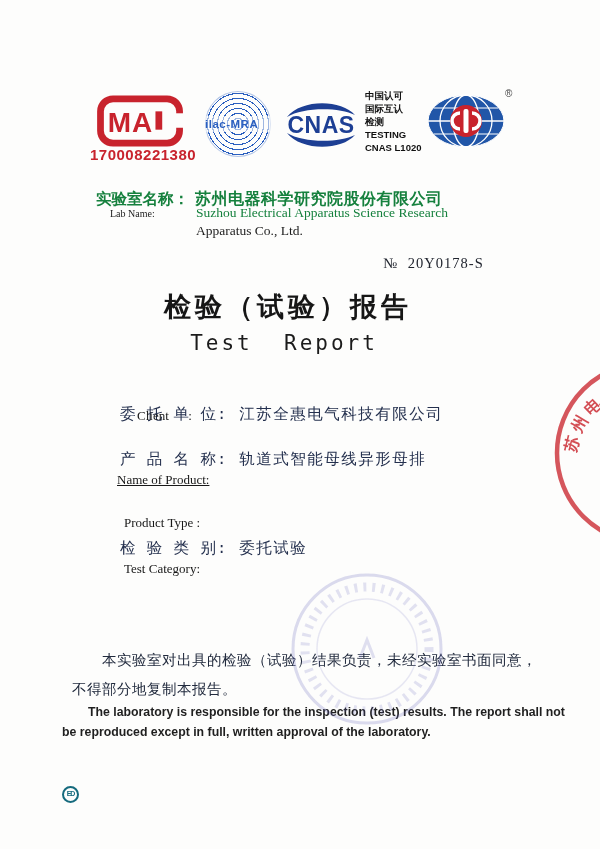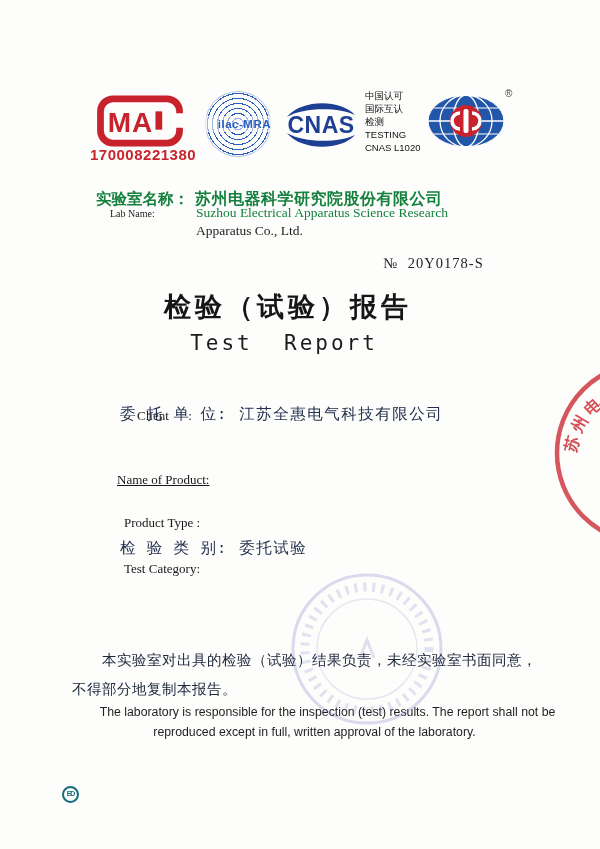--- a/index.html
+++ b/index.html
@@ -20,27 +20,27 @@
     font-family:"Liberation Sans", sans-serif;
   }
   .ilac{
     position:absolute;left:205px;top:91px;width:66px;height:66px;border-radius:50%;
     background:repeating-radial-gradient(circle at 50% 50%, #2a5fc0 0 1.1px, rgba(255,255,255,0) 1.1px 5px);
     box-shadow:0 0 0 1px rgba(42,95,192,.35) inset;
   }
   .ilac-band{
     position:absolute;left:0;top:25px;width:100%;height:16px;
     background:rgba(253,253,252,.55);
-    color:#2a5fc0;font-weight:bold;font-size:11.5px;line-height:16px;text-align:right;
+    color:#2a5fc0;font-weight:bold;font-size:11.5px;line-height:16px;text-align:left;
     letter-spacing:.5px;
   }
   .cnas{position:absolute;left:281px;top:96px;width:80px;height:58px;}
   .acc-text{
     position:absolute;left:365px;top:89px;width:72px;
-    font-size:9.5px;line-height:13px;font-weight:normal;color:#111;
+    font-size:9.5px;line-height:13px;font-weight:bold;color:#111;
     font-family:"Liberation Sans", sans-serif;
   }
   .globe{position:absolute;left:426px;top:92px;width:80px;height:58px;}
   .registered{
     position:absolute;left:505px;top:88px;font-size:10px;color:#444;
   }
   
   .lab-zh{
     position:absolute;left:96px;top:188px;display:flex;gap:6px;
     font-weight:bold;color:#15803d;white-space:nowrap;
@@ -91,23 +91,22 @@
   
   .disc-zh{
     position:absolute;left:72px;top:646px;width:470px;
     font-family:"DejaVu Serif", serif;
     font-size:14.5px;line-height:29px;color:#212a3d;
     text-indent:30px;letter-spacing:.5px;
   }
   .disc-en{
     position:absolute;left:62px;top:702px;width:505px;
     font-family:"Liberation Sans", sans-serif;
-    font-size:12.3px;line-height:20px;color:#1f1f1f;font-weight:400;
+    font-size:12.3px;line-height:20px;color:#1f1f1f;font-weight:700;
     text-indent:26px;
-    text-align:center;
   }
   
   .red-seal{position:absolute;left:552px;top:358px;width:190px;height:190px;}
   .faint-seal{position:absolute;left:288px;top:570px;width:158px;height:158px;opacity:.9;}
   .emblem{
     position:absolute;left:62px;top:786px;width:17px;height:17px;border-radius:50%;
     border:2.5px solid #156a7d;box-sizing:border-box;
     color:#156a7d;font-size:7px;font-weight:bold;line-height:12px;text-align:center;
     letter-spacing:-1px;overflow:hidden;
   }
@@ -171,20 +170,23 @@
   </div>
 
   <div class="title-zh">检验（试验）报告</div>
   <div class="title-en">Test  Report</div>
 
   <div class="fzh r1zh">
     <span>委 托 单 位:</span><span class="fval">江苏全惠电气科技有限公司</span>
   </div>
   <div class="fen r1en">Client      :</div>
 
+  <div class="fzh r2zh">
+    <span>产 品 名 称:</span><span class="fval">轨道式智能母线异形母排</span>
+  </div>
   <div class="fen r2en">Name of Product:</div>
 
   <div class="fen r3en">Product Type :</div>
 
   <div class="fzh r4zh">
     <span>检 验 类 别:</span><span class="fval">委托试验</span>
   </div>
   <div class="fen r4en">Test Category:</div>
 
   <div class="disc-zh">本实验室对出具的检验（试验）结果负责，未经实验室书面同意，不得部分地复制本报告。</div>

